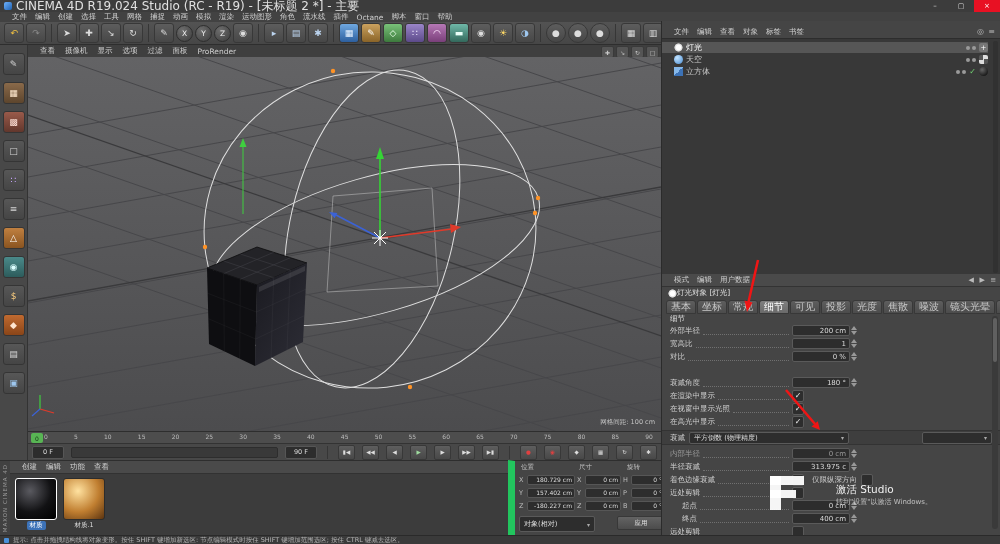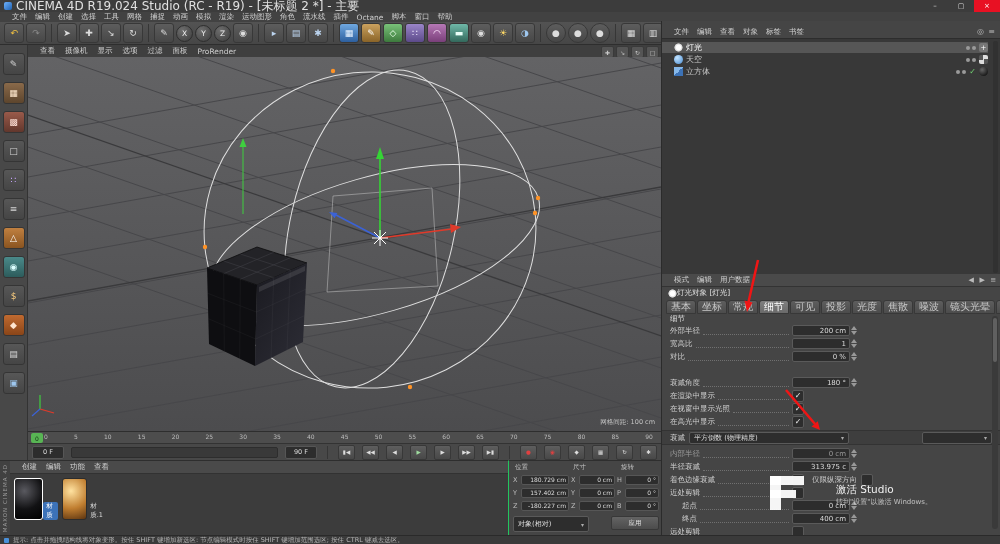--- a/index.html
+++ b/index.html
@@ -42,21 +42,21 @@
   .obj-icon.light{border-radius:50%;background:radial-gradient(circle,#ffffff 0 35%,#cfcfcf 60%,rgba(0,0,0,0) 70%)}
   .obj-icon.sky{border-radius:50%;background:radial-gradient(circle at 35% 30%,#c4e4ff,#4a8fd6)}
   .obj-icon.cube{background:linear-gradient(135deg,#86b8ea 0 50%,#3c72b6 50%)}
   .om-dots{display:flex;gap:2px;margin-left:auto}
   .om-dots i{width:4px;height:4px;border-radius:50%;background:#9a9a9a;display:block}
   .tag{width:9px;height:9px;border-radius:2px;flex:0 0 auto;display:flex;align-items:center;justify-content:center;font-size:7px}
   .tag.target{background:#777;color:#fff}
   .tag.checker{background:conic-gradient(#ddd 0 25%,#555 0 50%,#ddd 0 75%,#555 0)}
   .tag.matdark{border-radius:50%;background:radial-gradient(circle at 35% 30%,#666,#000)}
   .greencheck{color:#72d572;font-size:8px}
-  .mat{width:44px;display:flex;align-items:flex-end}
+  .mat{width:44px;display:flex;flex-direction:column;align-items:center}
   .mat-thumb{width:40px;height:40px;border-radius:3px}
   .mat-label{font-size:6.5px;margin-top:1px;padding:0 3px;color:#ddd}
   .ccell{position:absolute;height:11px;display:flex;align-items:center;gap:2px}
   .clab{width:6px;font-size:6.5px;color:#bdbdbd;flex:0 0 auto}
   .cfield{flex:1;height:10px;background:#2d2d2d;border:1px solid #565656;border-radius:2px;font-size:6px;color:#ddd;
           display:flex;align-items:center;justify-content:flex-end;padding:0 2px;box-sizing:border-box}
   .cbtn{background:linear-gradient(#636363,#4c4c4c);border:1px solid #383838;border-radius:2px;color:#e2e2e2;
         display:flex;align-items:center;justify-content:center;font-size:6.5px}
   .chead{font-size:6.5px;color:#c4c4c4}
   .winbtn{width:26px;height:12px;display:flex;align-items:center;justify-content:center;font-size:7px;color:#ddd}
@@ -338,21 +338,21 @@
         <span class="mat-thumb" style="background:radial-gradient(circle at 35% 30%,#5a5a60 0,#121214 55%,#000 100%);border:1px solid #fff"></span>
         <span class="mat-label" style="background:#3c72b8;color:#fff;border-radius:2px">材质</span>
       </div>
       <div class="mat">
         <span class="mat-thumb" style="background:radial-gradient(circle at 35% 30%,#ffe2a0 0,#c07e30 55%,#5c3410 100%);border:1px solid #2c2c2c"></span>
         <span class="mat-label">材质.1</span>
       </div>
     </div>
   </div>
 
-  <div class="abs" style="left:508px;top:460px;width:153px;height:75px;background:#454545;border-top:1px solid #2e2e2e;border-left:1px solid #22c55e;box-sizing:border-box">
+  <div class="abs" style="left:508px;top:460px;width:153px;height:75px;background:#454545;border-top:1px solid #2e2e2e;border-left:7px solid #22c55e;box-sizing:border-box">
     <span class="abs chead" style="left:6px;top:2px">位置</span>
     <span class="abs chead" style="left:64px;top:2px">尺寸</span>
     <span class="abs chead" style="left:112px;top:2px">旋转</span>
 
     <div class="ccell" style="left:4px;top:13px;width:56px">
         <span class="clab">X</span>
         <span class="cfield">180.729 cm</span>
       </div>
     <div class="ccell" style="left:4px;top:26px;width:56px">
         <span class="clab">Y</span>

